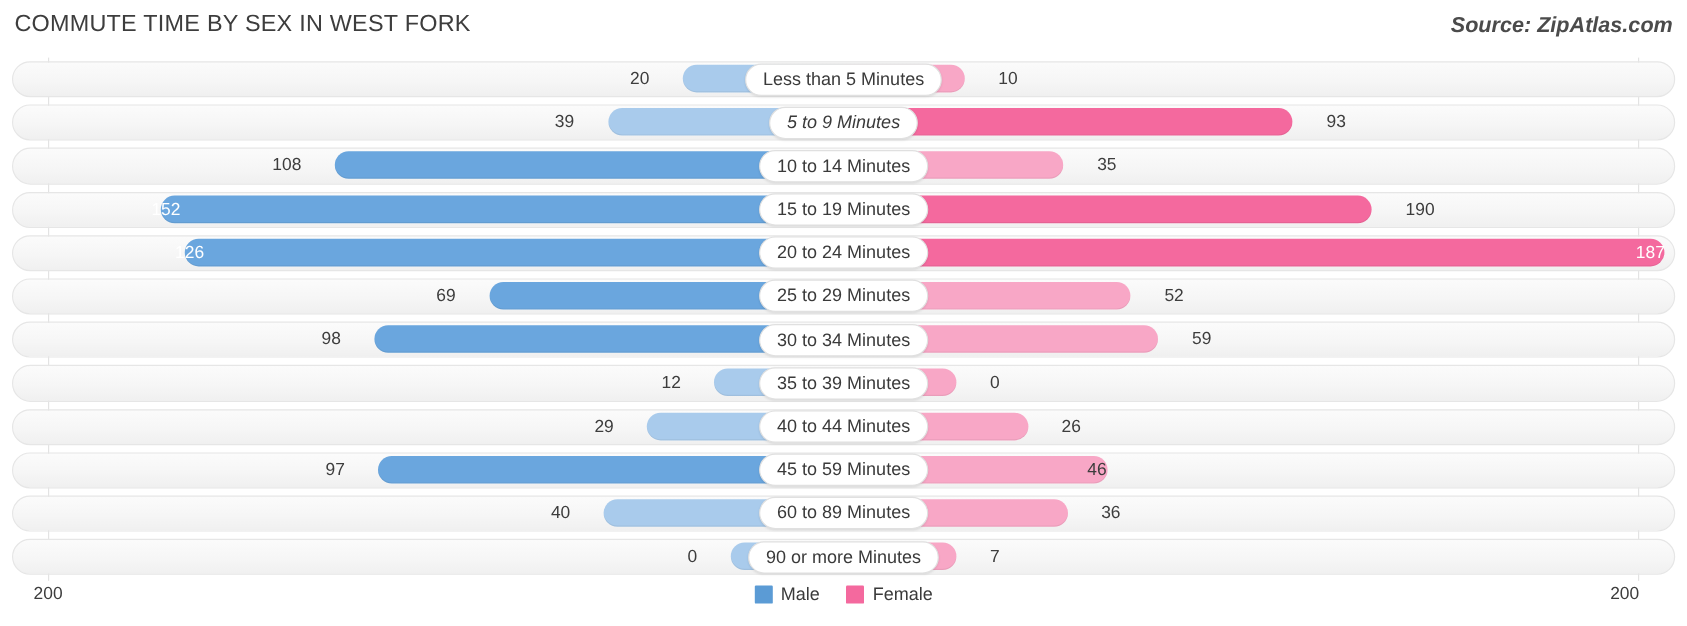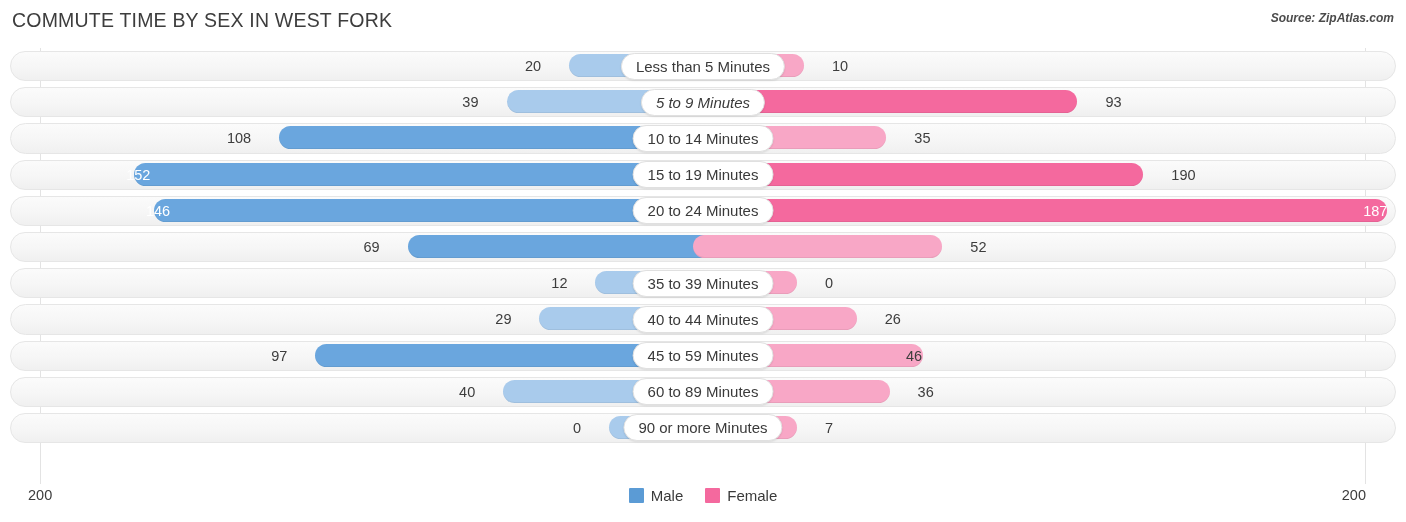--- a/index.html
+++ b/index.html
@@ -37,21 +37,21 @@
     font-size: 19.5px;
     font-weight: 400;
     letter-spacing: .2px;
     color: #3d3d3d;
     white-space: nowrap;
   }
   .source {
     position: absolute;
     right: 12px;
     top: 11px;
-    font-size: 12px;
+    font-size: 18px;
     font-style: italic;
     font-weight: 700;
     color: #4b4b4b;
     white-space: nowrap;
   }
 
   
   .plot {
     position: absolute;
     left: 10px;
@@ -248,33 +248,44 @@
             <div class="val in" style="left: 116.16px;">152</div>
             <div class="bar female" style="left: 683px; width: 450.335px;"></div>
             <div class="val" style="left: 1161.34px;">190</div>
             <div class="catlabel" style="left: 693px;">15 to 19 Minutes</div>
           </div>
         </div>
         <div class="row">
           <div class="track"></div>
           <div class="bars">
             <div class="bar male" style="right: 683px; width: 559.07px;"></div>
-            <div class="val in" style="left: 135.93px;">146</div>
+            <div class="val in" style="left: 135.93px;">126</div>
             <div class="bar female" style="left: 683px; width: 694.165px;"></div>
             <div class="val in" style="left: 1353.16px; text-align: center;">187</div>
             <div class="catlabel" style="left: 693px;">20 to 24 Minutes</div>
           </div>
         </div>
         <div class="row">
           <div class="track"></div>
           <div class="bars">
             <div class="bar male" style="right: 683px; width: 305.355px;"></div>
             <div class="val" style="right: 1016.36px;">69</div>
             <div class="bar female light" style="left: 683px; width: 249.34px;"></div>
             <div class="val" style="left: 960.34px;">52</div>
+            <div class="catlabel" style="left: 693px;">25 to 29 Minutes</div>
+          </div>
+        </div>
+        <div class="row">
+          <div class="track"></div>
+          <div class="bars">
+            <div class="bar male" style="right: 683px; width: 400.91px;"></div>
+            <div class="val" style="right: 1111.91px;">98</div>
+            <div class="bar female light" style="left: 683px; width: 272.405px;"></div>
+            <div class="val" style="left: 983.405px;">59</div>
+            <div class="catlabel" style="left: 693px;">30 to 34 Minutes</div>
           </div>
         </div>
         <div class="row">
           <div class="track"></div>
           <div class="bars">
             <div class="bar male light" style="right: 683px; width: 117.54px;"></div>
             <div class="val" style="right: 828.54px;">12</div>
             <div class="bar female light" style="left: 683px; width: 104px;"></div>
             <div class="val" style="left: 815px;">0</div>
             <div class="catlabel" style="left: 693px;">35 to 39 Minutes</div>

